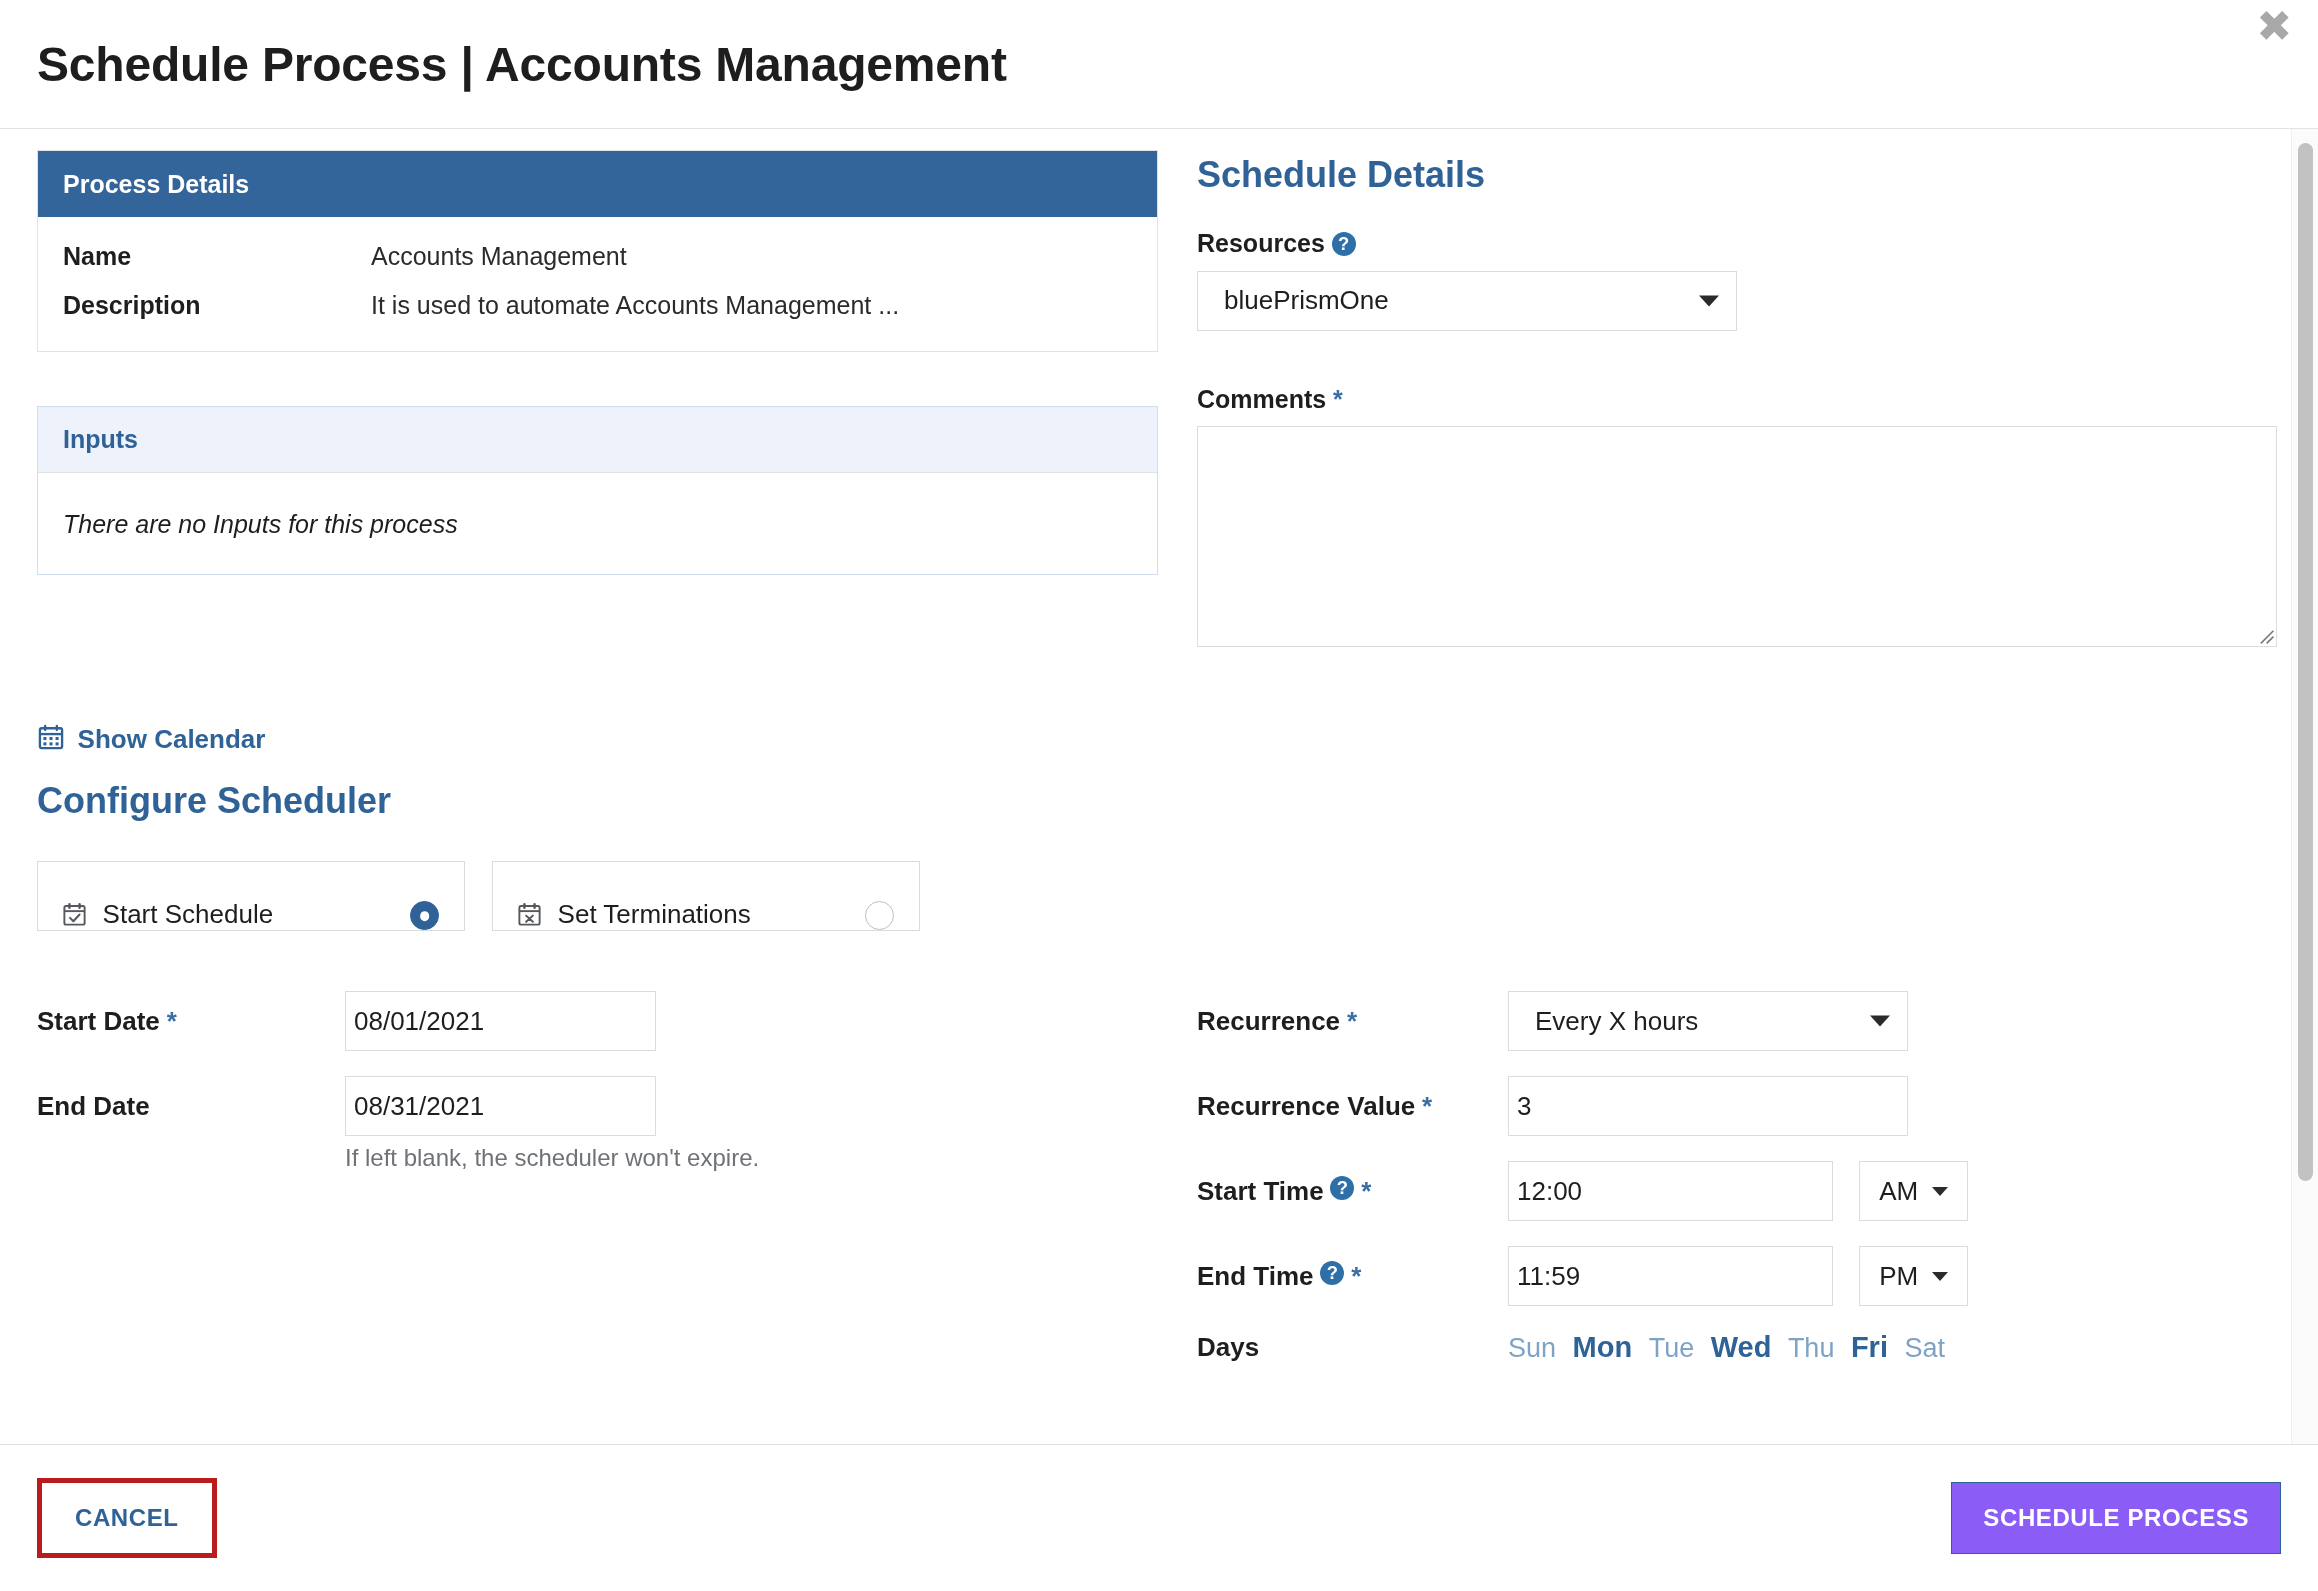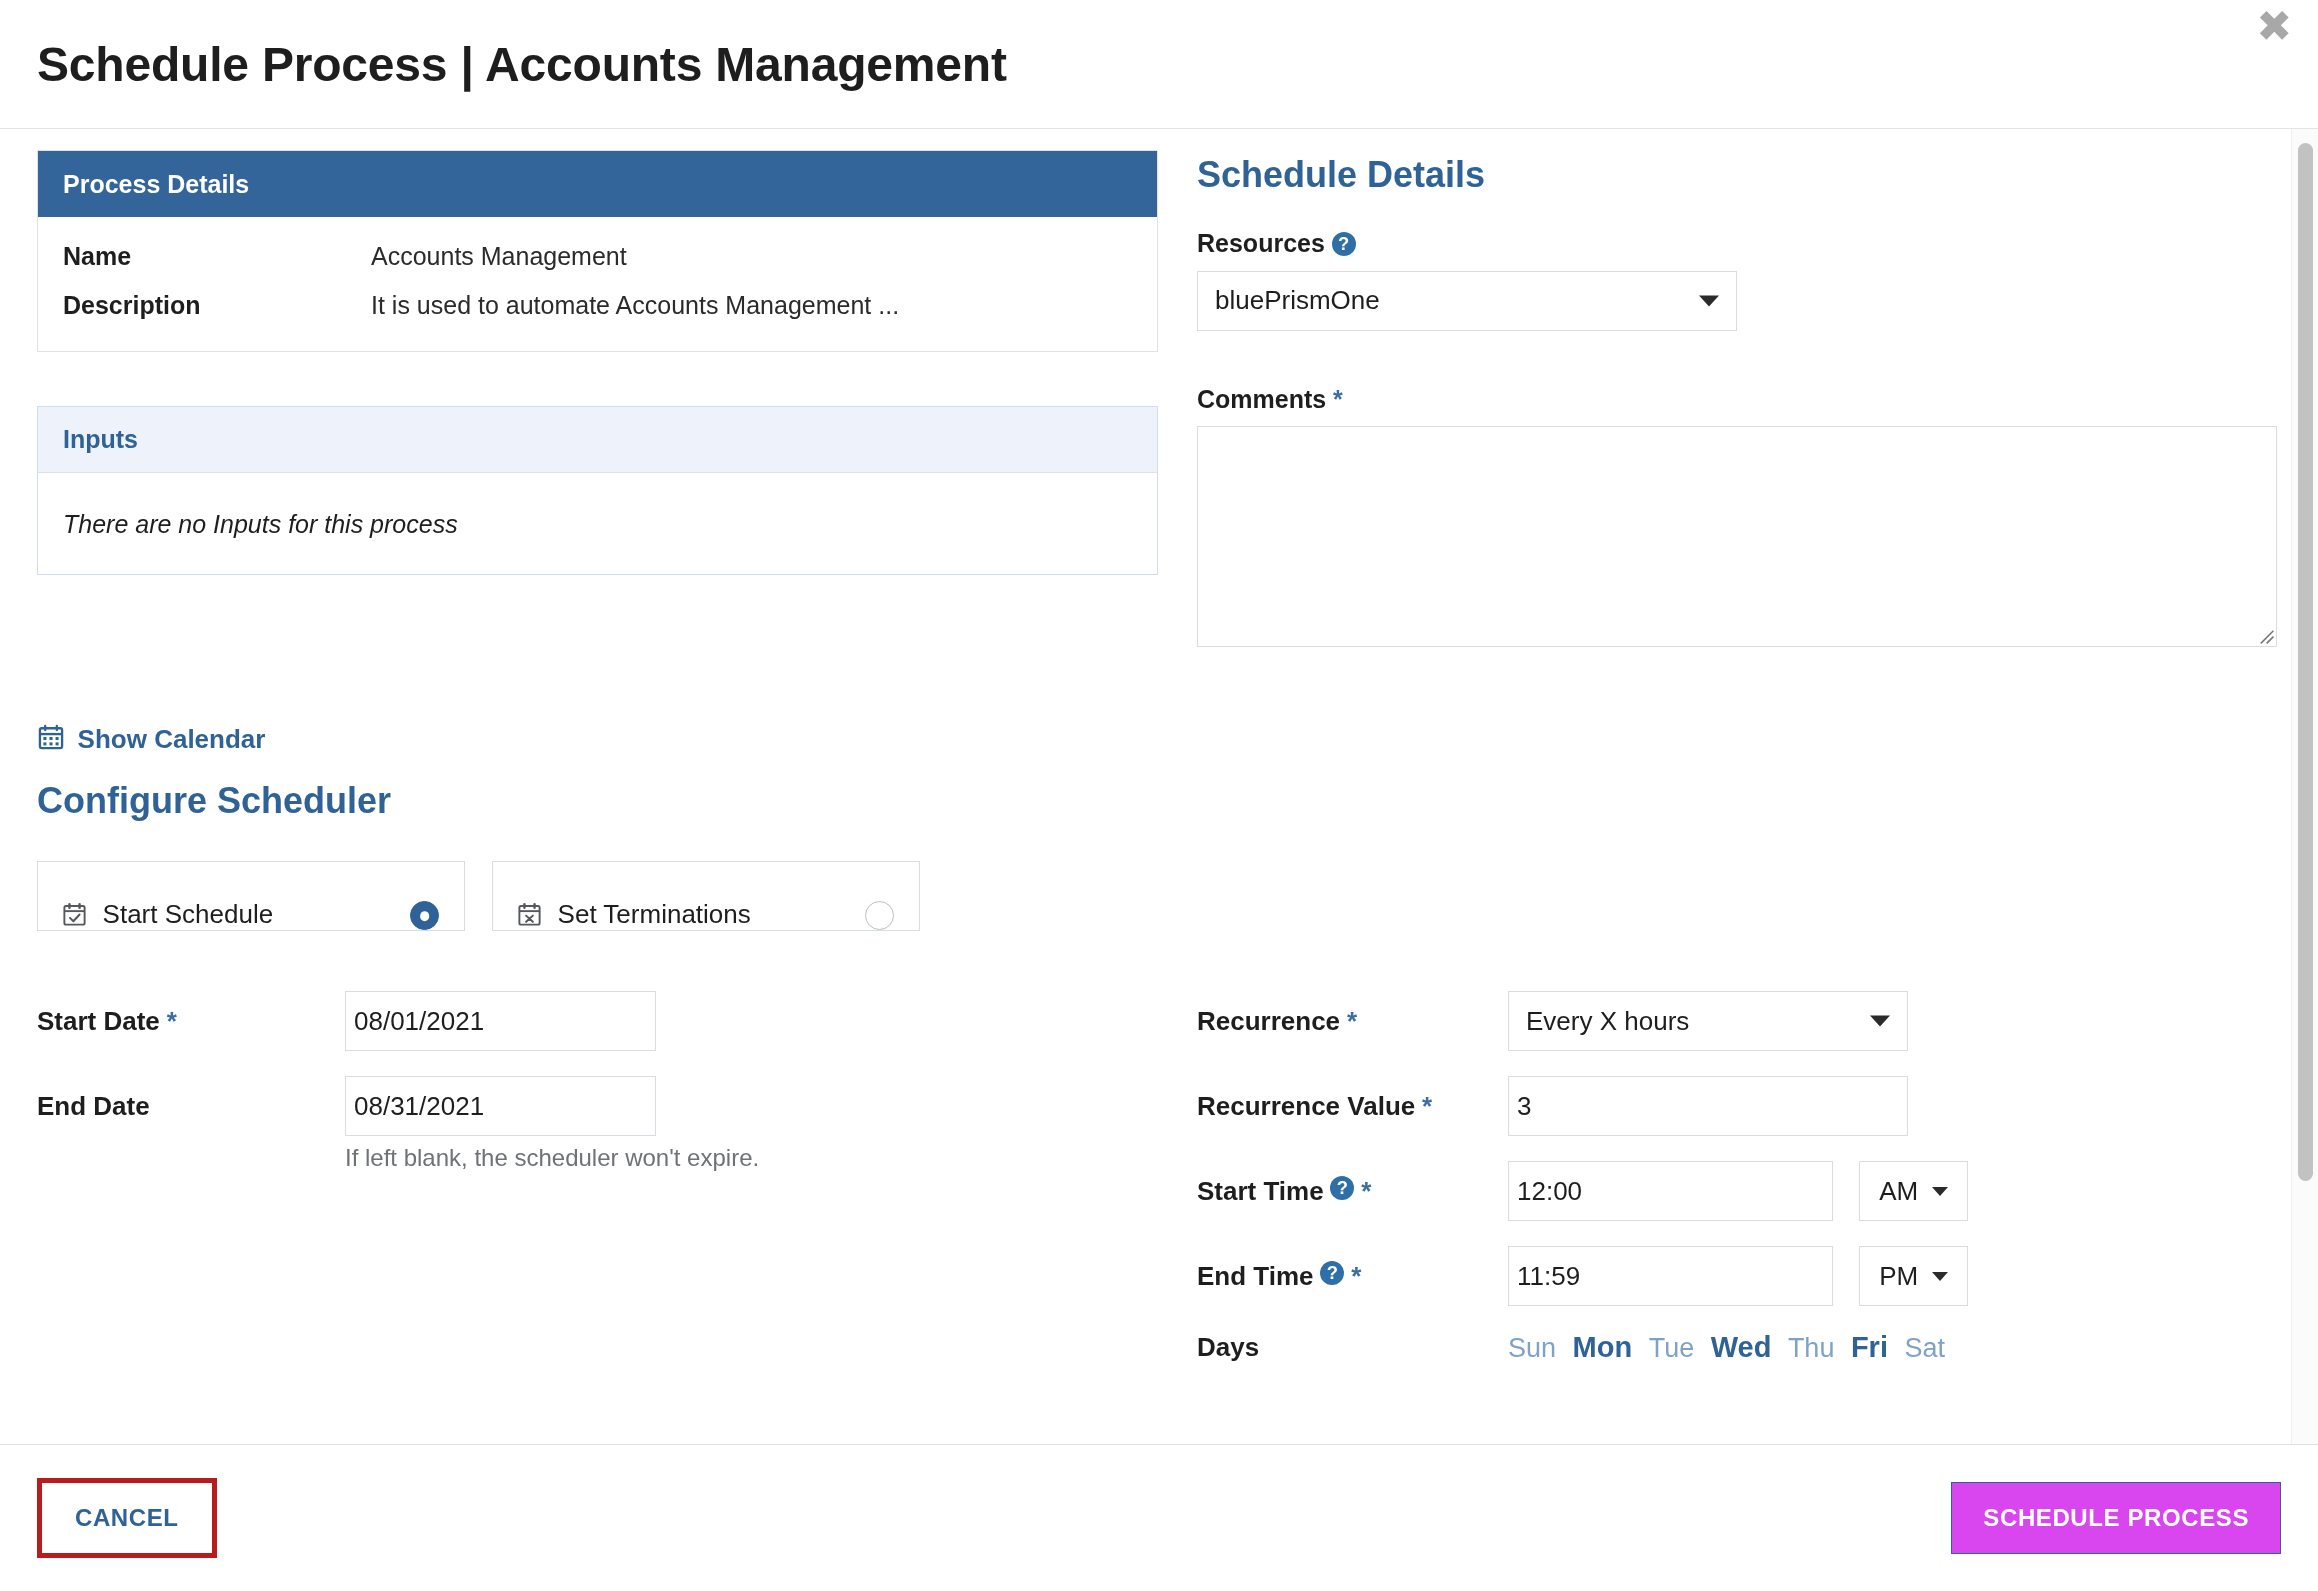--- a/index.html
+++ b/index.html
@@ -169,21 +169,21 @@
   }
 
   .select-box {
     position: relative;
     width: 540px;
     height: 60px;
     border: 1px solid #d9dde1;
     background: #fff;
     display: flex;
     align-items: center;
-    padding: 0 17px;
+    padding: 0 26px;
     font-size: 26px;
     color: #1e1e1e;
     cursor: pointer;
   }
   .caret {
     position: absolute;
     right: 17.5px; top: 50%;
     transform: translateY(-50%);
     width: 0; height: 0;
     border-left: 10.7px solid transparent;
@@ -359,21 +359,21 @@
     color: #2f6296;
     font-size: 24px;
     font-weight: 600;
     letter-spacing: 0.6px;
     padding: 21.3px 33px;
     cursor: pointer;
     font-family: "Liberation Sans", sans-serif;
   }
   .btn-primary {
     border: 1px solid #2f6296;
-    background: #d946ef;
+    background: #8b5cf6;
     color: #fff;
     font-size: 24px;
     font-weight: 600;
     letter-spacing: 0.6px;
     padding: 21.3px 31px;
     cursor: pointer;
     font-family: "Liberation Sans", sans-serif;
   }
 </style>
 </head>

